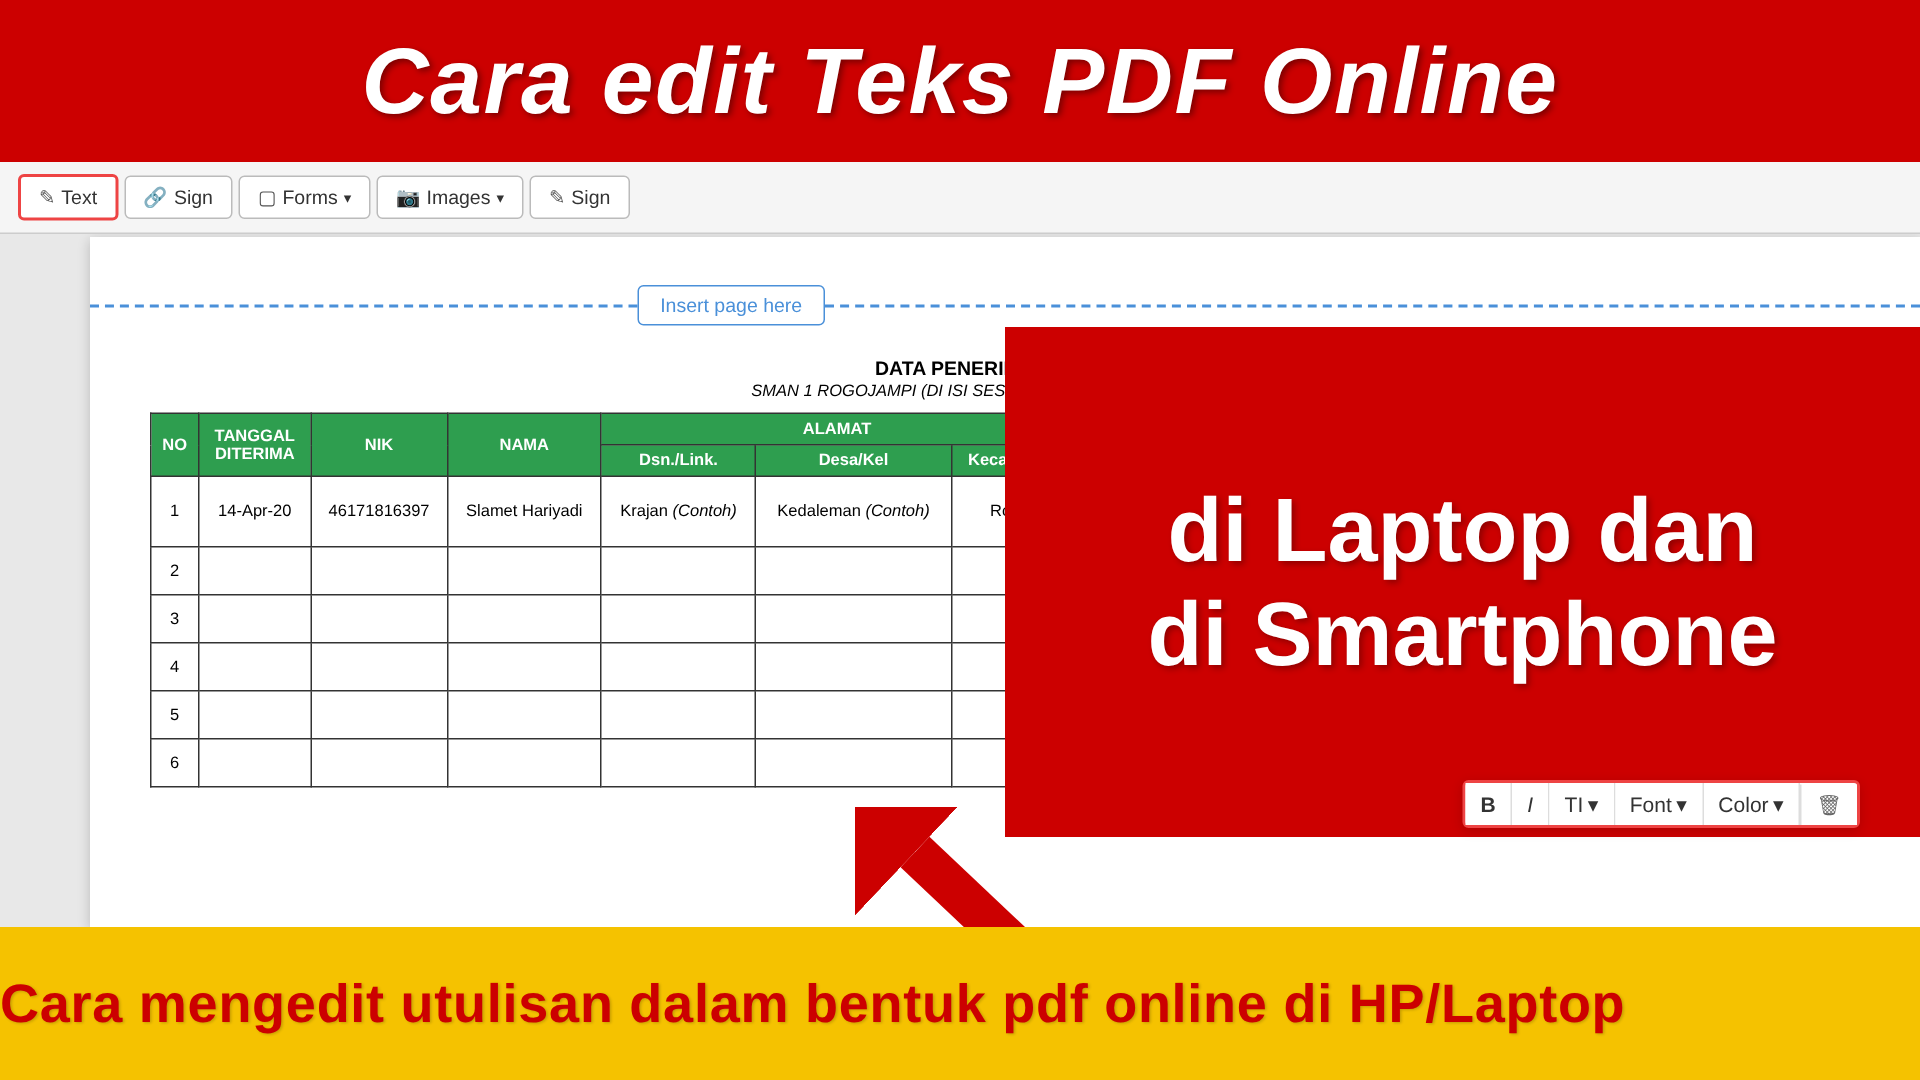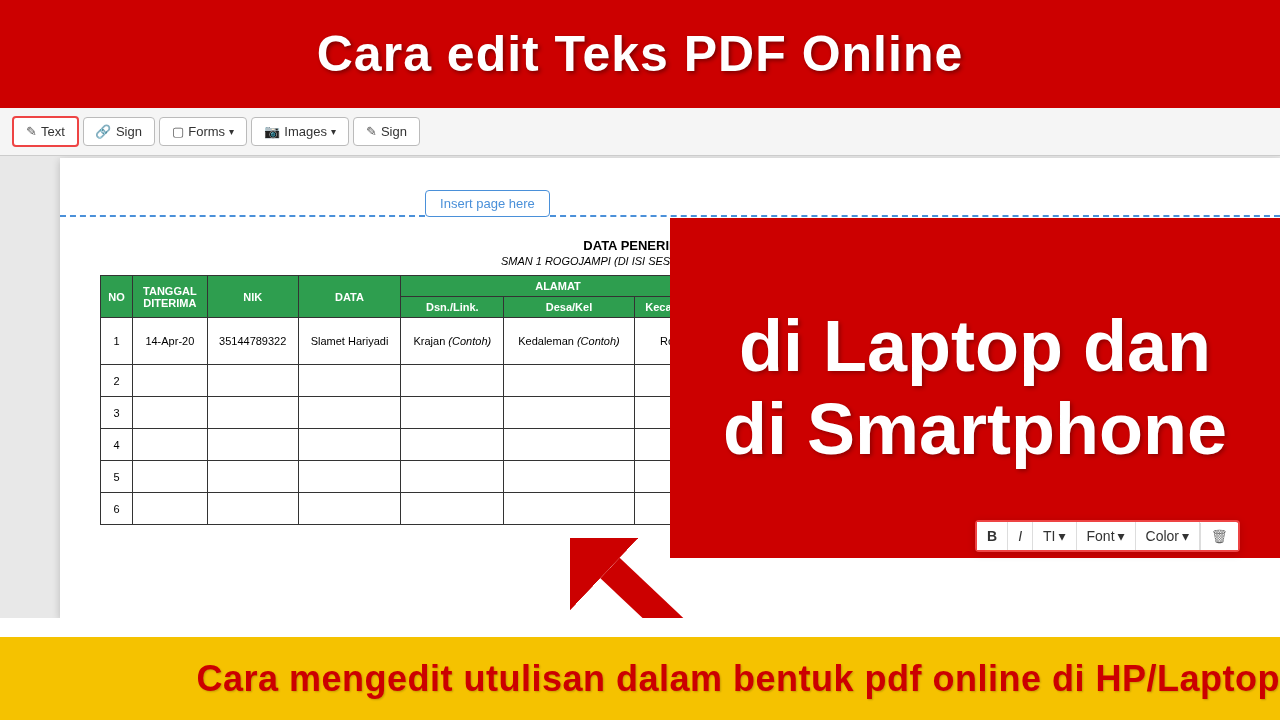--- a/index.html
+++ b/index.html
@@ -18,24 +18,25 @@
       width: 100%;
       height: 108px;
       display: flex;
       align-items: center;
       justify-content: center;
       position: relative;
       z-index: 1;
     }
     .top-banner-text {
       color: #fff;
-      font-size: 50px;
+      font-size: 62px;
       font-weight: 900;
       text-shadow: 2px 2px 4px rgba(0,0,0,0.4);
       letter-spacing: 1px;
+      font-style: italic;
     }
 
     
     .pdf-editor-area {
       background: #e8e8e8;
       width: 100%;
       height: 510px;
       position: relative;
       overflow: hidden;
     }
@@ -71,21 +72,21 @@
       color: #555;
     }
 
     
     .insert-page-bar {
       position: absolute;
       top: 88px;
       left: 200px;
       right: 0;
       display: flex;
-      align-items: flex-end;
+      align-items: center;
       z-index: 9;
     }
     .insert-page-dashed {
       flex: 1;
       border-top: 2px dashed #4a90d9;
     }
     .insert-page-btn {
       background: #fff;
       border: 1px solid #4a90d9;
       border-radius: 4px;
@@ -198,45 +199,45 @@
       height: 340px;
       background: #cc0000;
       display: flex;
       flex-direction: column;
       align-items: center;
       justify-content: center;
       z-index: 5;
     }
     .overlay-right-text {
       color: #fff;
-      font-size: 72px;
+      font-size: 60px;
       font-weight: 900;
       line-height: 1.15;
       text-align: center;
       text-shadow: 2px 2px 4px rgba(0,0,0,0.3);
     }
 
     
     .red-arrow {
       position: absolute;
       top: 430px;
       left: 570px;
       width: 300px;
       height: 220px;
       z-index: 15;
     }
 
     
     .bottom-banner {
       background: #f5c200;
       width: 100%;
-      height: 83px;
-      display: flex;
-      align-items: center;
-      justify-content: flex-end;
+      height: 102px;
+      display: flex;
+      align-items: center;
+      justify-content: flex-start;
       position: absolute;
       bottom: 0;
       left: 0;
       z-index: 2;
     }
     .bottom-banner-text {
       color: #cc0000;
       font-size: 36px;
       font-weight: 900;
       text-shadow: 1px 1px 2px rgba(0,0,0,0.2);
@@ -290,36 +291,36 @@
     <div class="data-table-container" style="margin-top:60px;">
       <div class="doc-title">DATA PENERIMA BANTUAN</div>
       <div class="doc-subtitle">SMAN 1 ROGOJAMPI (DI ISI SESEUAI DENGAN NAMA SEKOLAH)</div>
 
       <table class="data-table">
         <thead>
           <tr>
             <th rowspan="2">NO</th>
             <th rowspan="2">TANGGAL<br>DITERIMA</th>
             <th rowspan="2">NIK</th>
-            <th rowspan="2">DATA</th>
+            <th rowspan="2">NAMA</th>
             <th colspan="3">ALAMAT</th>
             <th rowspan="2">PEKERJAAN</th>
             <th rowspan="2">BANTUAN YANG DITERIMA</th>
           </tr>
           <tr class="sub-header">
             <th>Dsn./Link.</th>
             <th>Desa/Kel</th>
             <th>Kecamatan</th>
           </tr>
         </thead>
         <tbody id="table-body">
         <tr>
               <td style="height: 32px;">1</td>
               <td style="height: 47px;">14-Apr-20</td>
-              <td style="height: 32px;">35144789322</td>
+              <td style="height: 32px;">46171816397</td>
               <td style="height: 32px;">Slamet Hariyadi</td>
               <td style="height: 32px;">Krajan <span class="cell-italic">(Contoh)</span></td>
               <td style="height: 32px;">Kedaleman <span class="cell-italic">(Contoh)</span></td>
               <td style="height: 32px;">Rog...</td>
               <td style="height: 32px;">Tukang Becak <span class="cell-italic">(Contoh)</span></td>
               <td style="height: 32px;">Beras 5 Kg, Minyak Goreng 2 Lt, Mie Instan 5 Bungkus    (Contoh)</td>
             </tr>
             <tr>
               <td style="height: 32px;">2</td>
               <td style="height: 32px;"></td>

